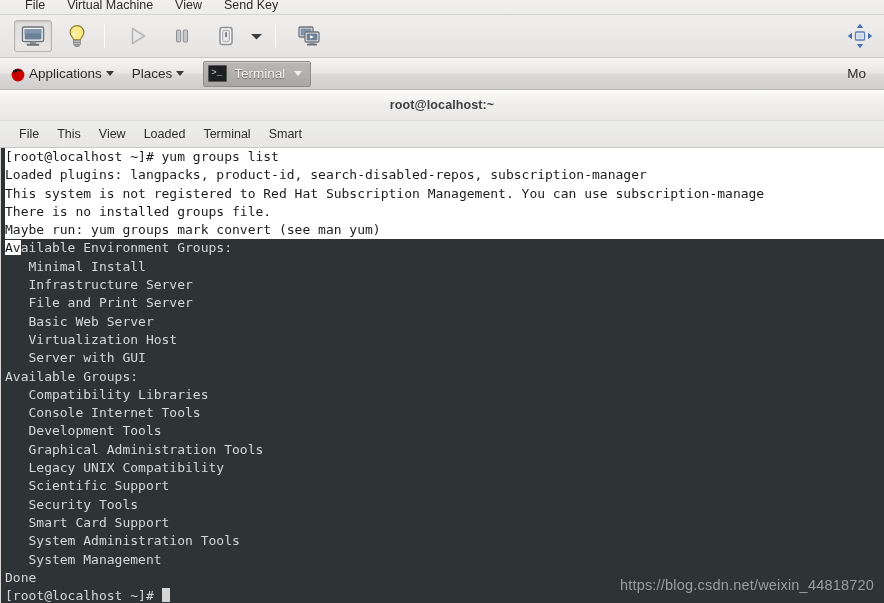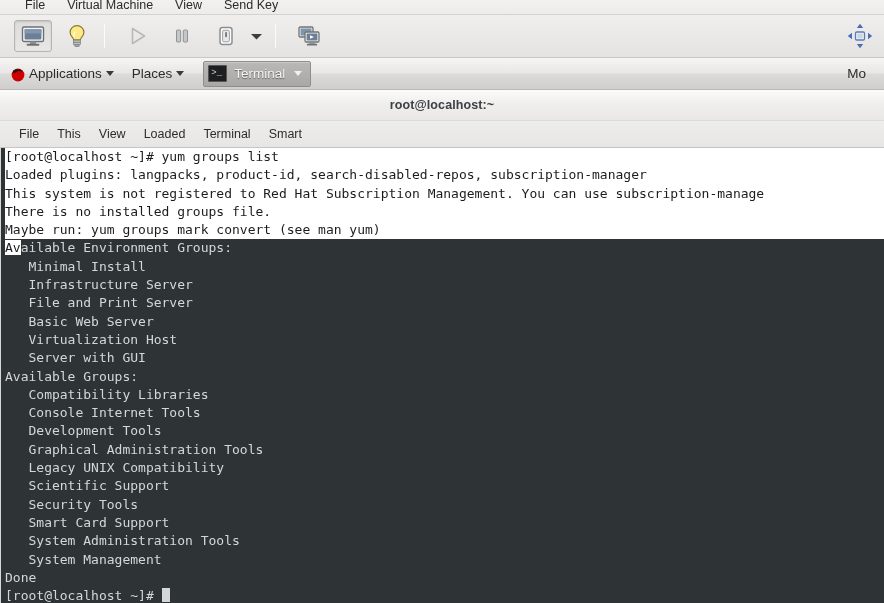--- a/index.html
+++ b/index.html
@@ -312,16 +312,17 @@
       <span class="mi">File</span>
       <span class="mi">This</span>
       <span class="mi">View</span>
       <span class="mi">Loaded</span>
       <span class="mi">Terminal</span>
       <span class="mi">Smart</span>
     </div>
 
     <div class="term-body">
       <div class="term-screen" id="term-screen"><div class="tline sel">[root@localhost ~]# yum groups list</div><div class="tline sel">Loaded plugins: langpacks, product-id, search-disabled-repos, subscription-manager</div><div class="tline sel">This system is not registered to Red Hat Subscription Management. You can use subscription-manage</div><div class="tline sel">There is no installed groups file.</div><div class="tline sel">Maybe run: yum groups mark convert (see man yum)</div><div class="tline norm"><span class="selpart">Av</span><span>ailable Environment Groups:</span></div><div class="tline norm">   Minimal Install</div><div class="tline norm">   Infrastructure Server</div><div class="tline norm">   File and Print Server</div><div class="tline norm">   Basic Web Server</div><div class="tline norm">   Virtualization Host</div><div class="tline norm">   Server with GUI</div><div class="tline norm">Available Groups:</div><div class="tline norm">   Compatibility Libraries</div><div class="tline norm">   Console Internet Tools</div><div class="tline norm">   Development Tools</div><div class="tline norm">   Graphical Administration Tools</div><div class="tline norm">   Legacy UNIX Compatibility</div><div class="tline norm">   Scientific Support</div><div class="tline norm">   Security Tools</div><div class="tline norm">   Smart Card Support</div><div class="tline norm">   System Administration Tools</div><div class="tline norm">   System Management</div><div class="tline norm">Done</div><div class="tline norm"><span>[root@localhost ~]# </span><span class="cursor"></span></div></div>
+      <div class="watermark">https://blog.csdn.net/weixin_44818720</div>
     </div>
   </div>
 
 </div>
 
 </body></html>

